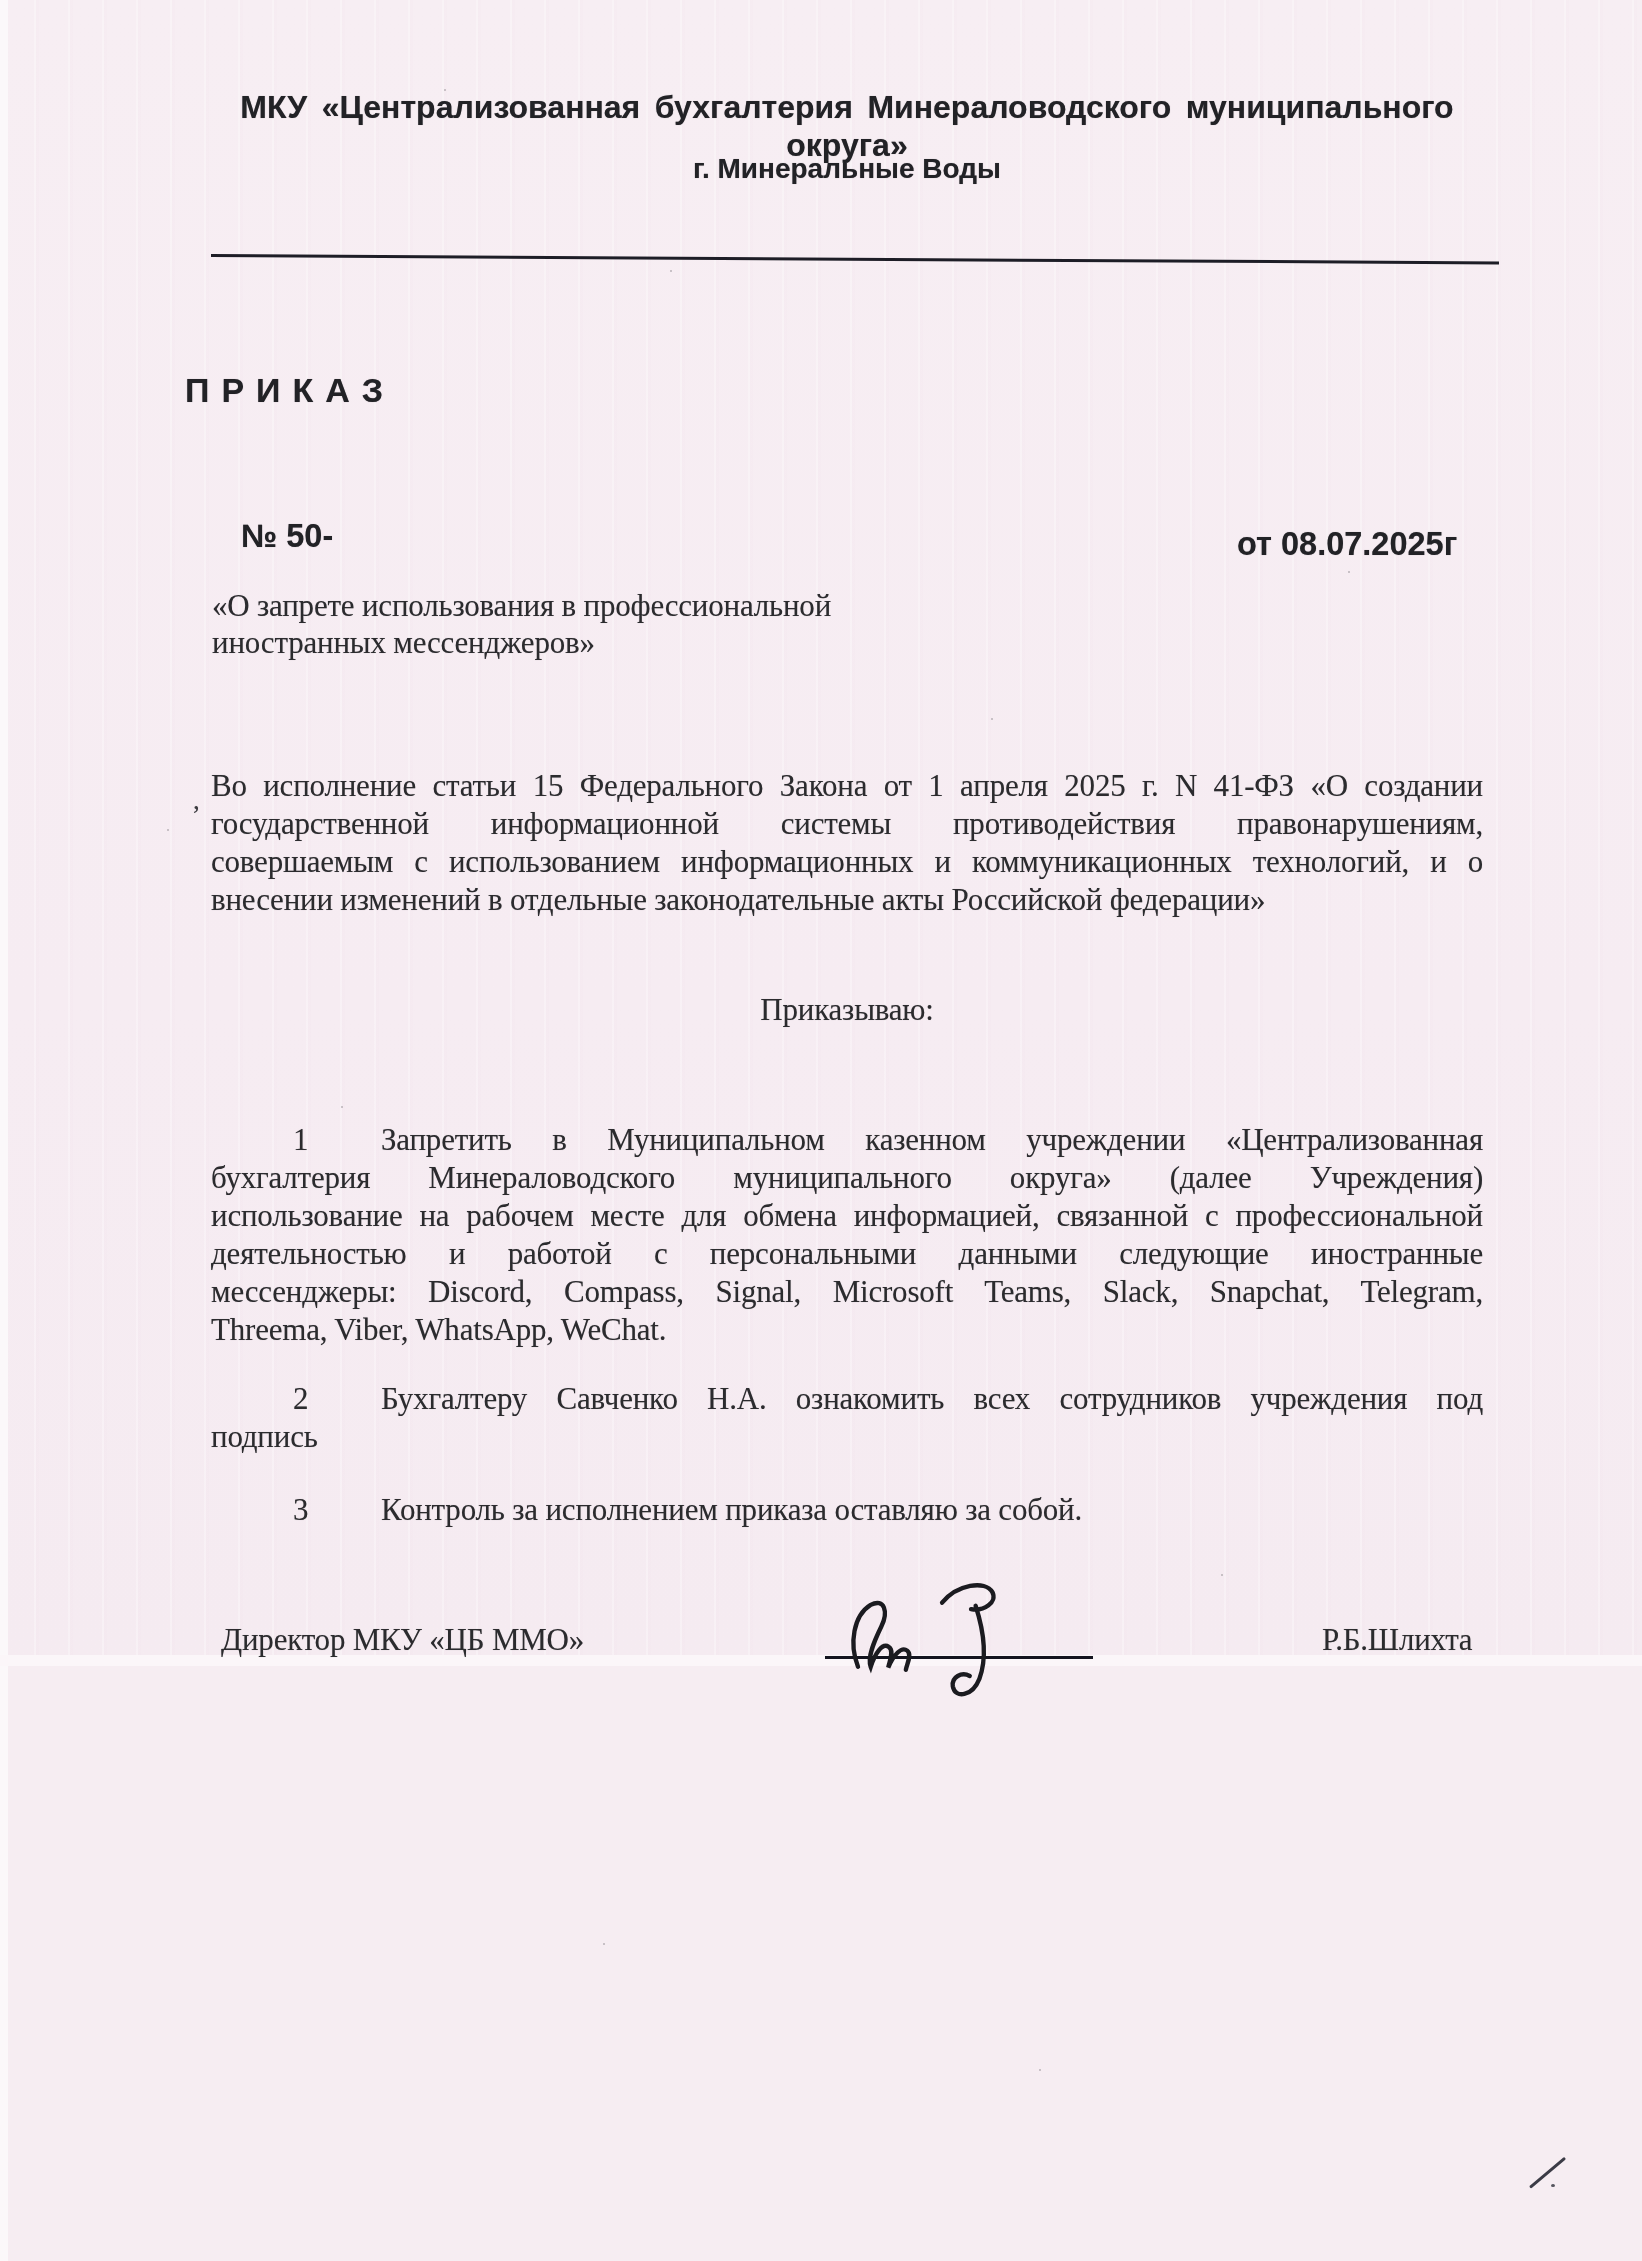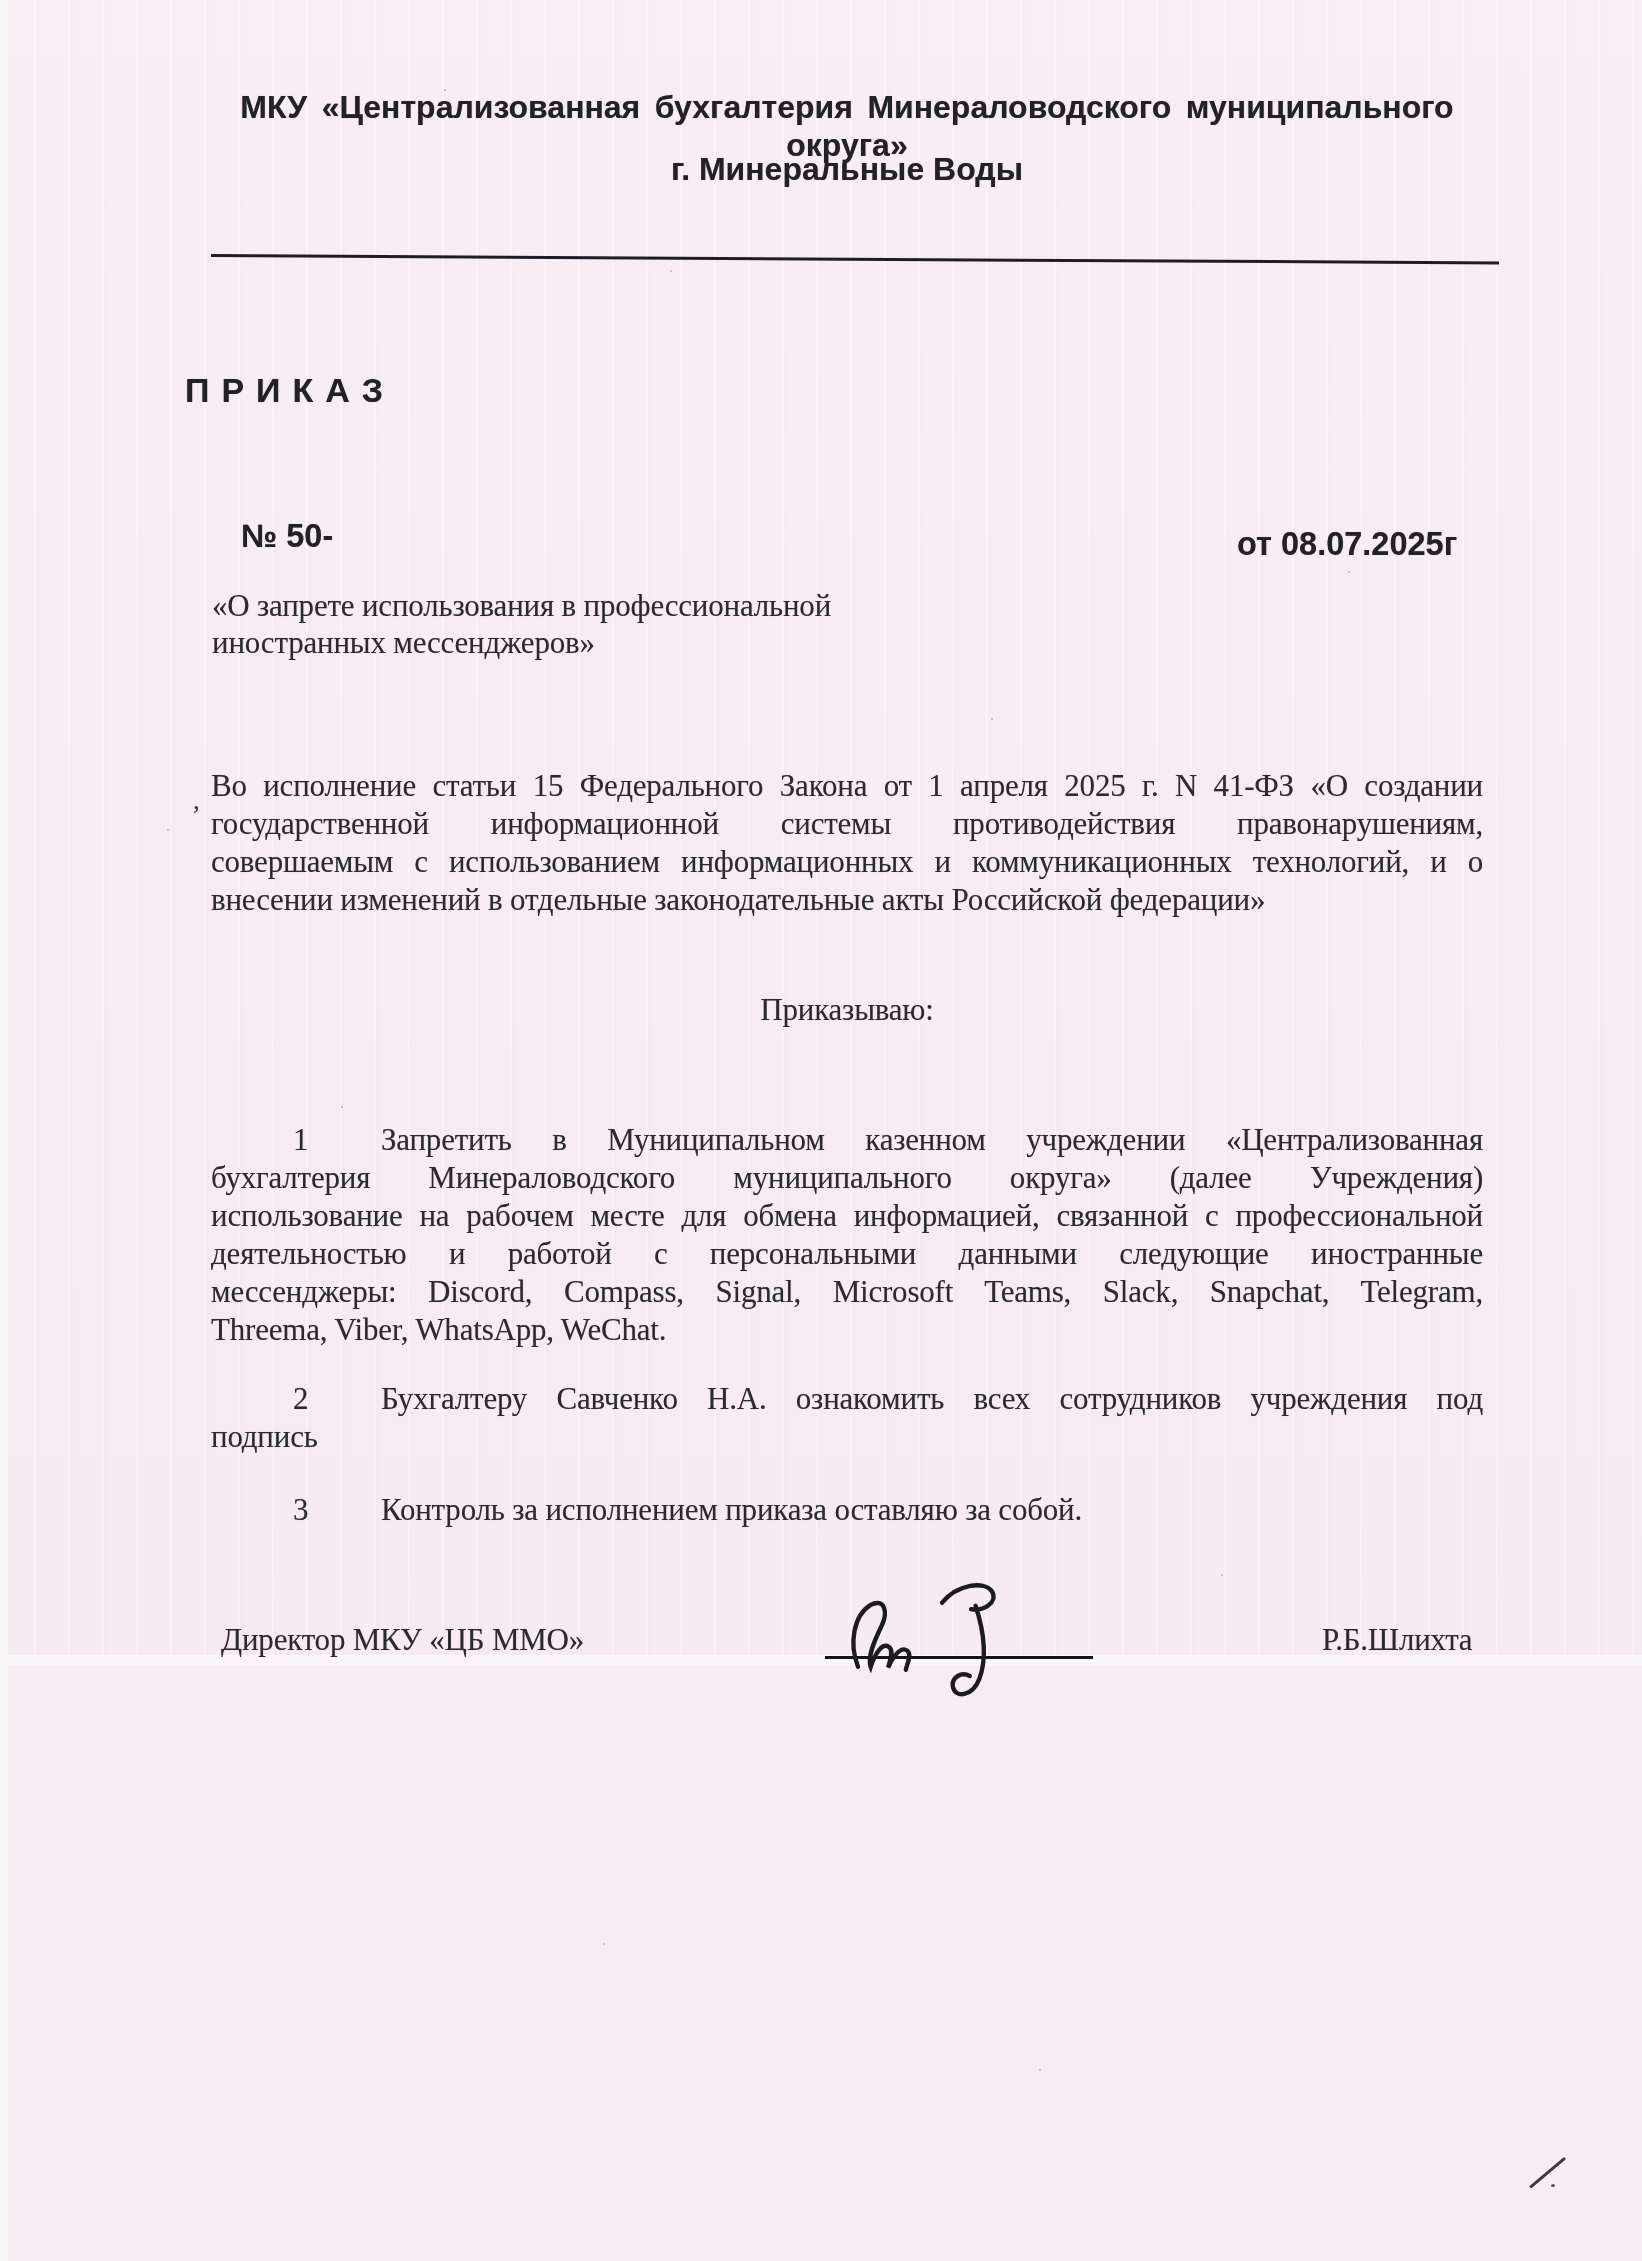--- a/index.html
+++ b/index.html
@@ -23,21 +23,21 @@
   .edge-bottom{position:absolute;left:0;bottom:0;width:1642px;height:11px;background:#fbf6f9;}
   .sans{font-family:"Liberation Sans",sans-serif;font-weight:700;color:#222226;
         text-shadow:0 0 0.8px rgba(34,34,38,0.45);}
   .serif{font-family:"Liberation Serif",serif;color:#2b2b2e;
          text-shadow:0 0 0.8px rgba(43,43,46,0.32);
          letter-spacing:-0.2px;}
   .abs{position:absolute;}
   .org-name{left:185px;top:88px;width:1324px;text-align:center;
             font-size:32px;line-height:38px;word-spacing:5.6px;}
   .org-city{left:185px;top:150px;width:1324px;text-align:center;
-            font-size:32px;line-height:38px;}
+            font-size:28px;line-height:38px;}
   .rule{left:211px;top:254px;width:1288px;height:3.2px;background:#1d1d26;
         transform:rotate(0.33deg);transform-origin:left center;}
   .doc-type{left:185px;top:371px;width:1324px;text-align:left;
             font-size:34px;line-height:38px;letter-spacing:12px;}
   .doc-number{left:241px;top:517px;font-size:32.5px;line-height:38px;}
   .doc-date{left:1237px;top:525px;font-size:32.5px;line-height:38px;}
   .subject{left:212px;top:587px;width:714px;font-size:31px;line-height:37px;}
   .preamble{left:211px;top:767px;width:1272px;font-size:31px;line-height:38px;}
   .resolution{left:185px;top:991px;width:1324px;text-align:center;
               font-size:31px;line-height:38px;}

